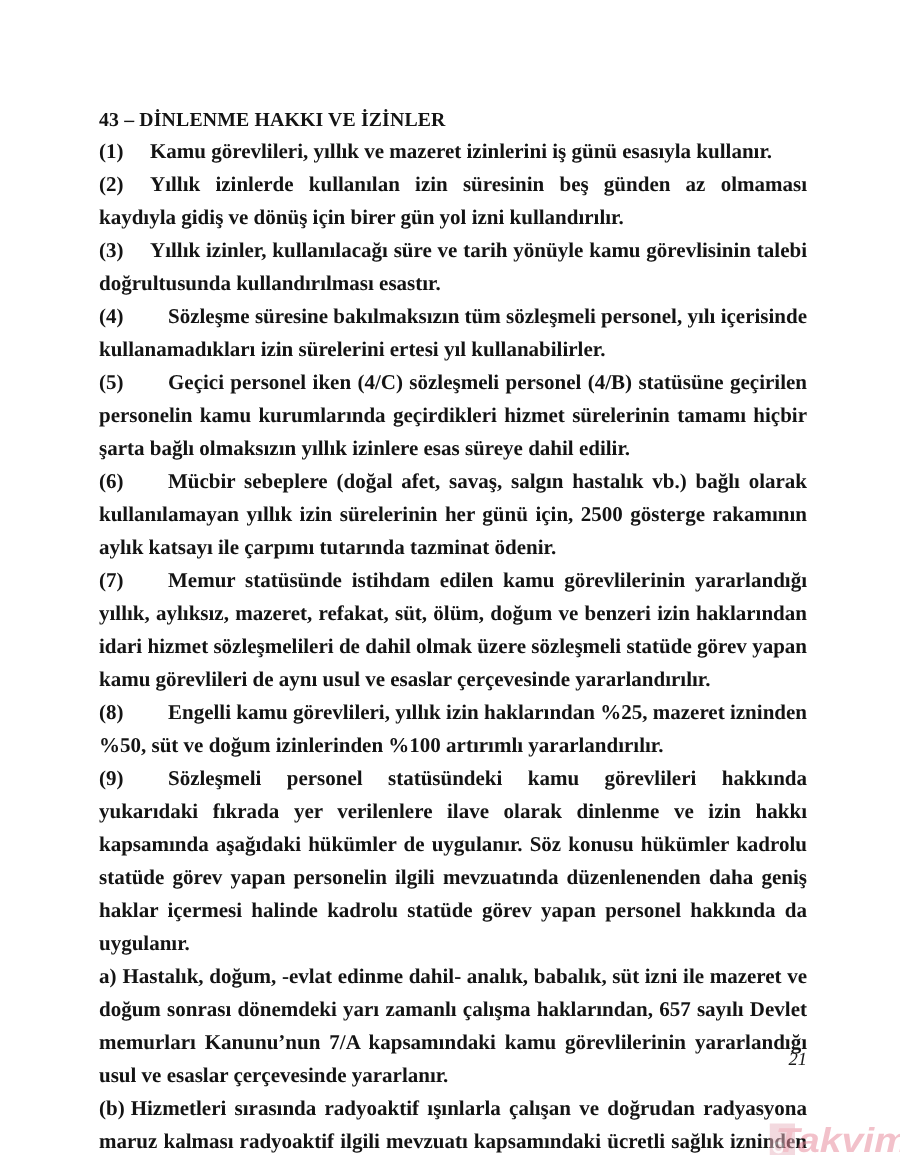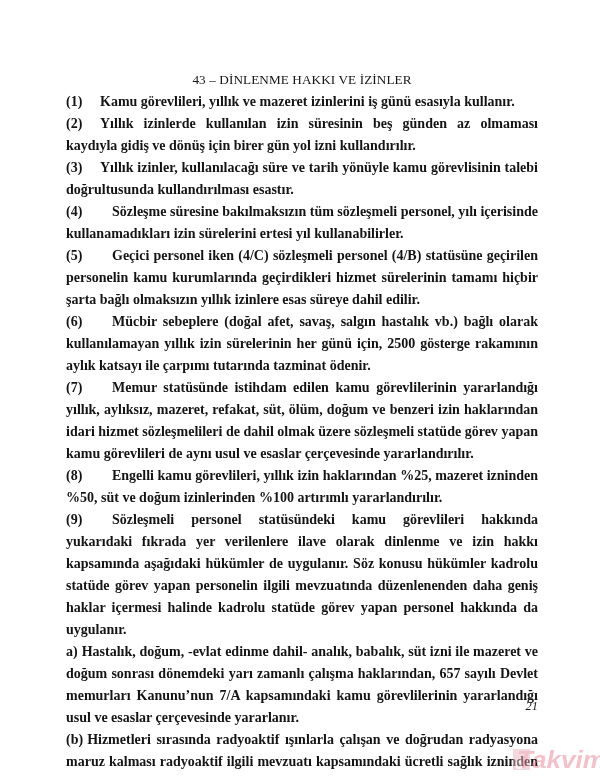--- a/index.html
+++ b/index.html
@@ -28,25 +28,25 @@
 
   .content {
     position: absolute;
     left: 66px;
     top: 70px;
     width: 472px;
   }
 
   .doc-heading {
     font-size: 13.2px;
-    font-weight: normal;
+    font-weight: bold;
     line-height: 19px;
     margin: 0 0 2px 0;
     letter-spacing: 0.1px;
-    text-align: center;
+    text-align: left;
   }
 
   .para {
     font-size: 14px;
     line-height: 22px;
     margin: 0;
     text-align: justify;
     text-justify: inter-word;
     hyphens: none;
     font-weight: bold;

